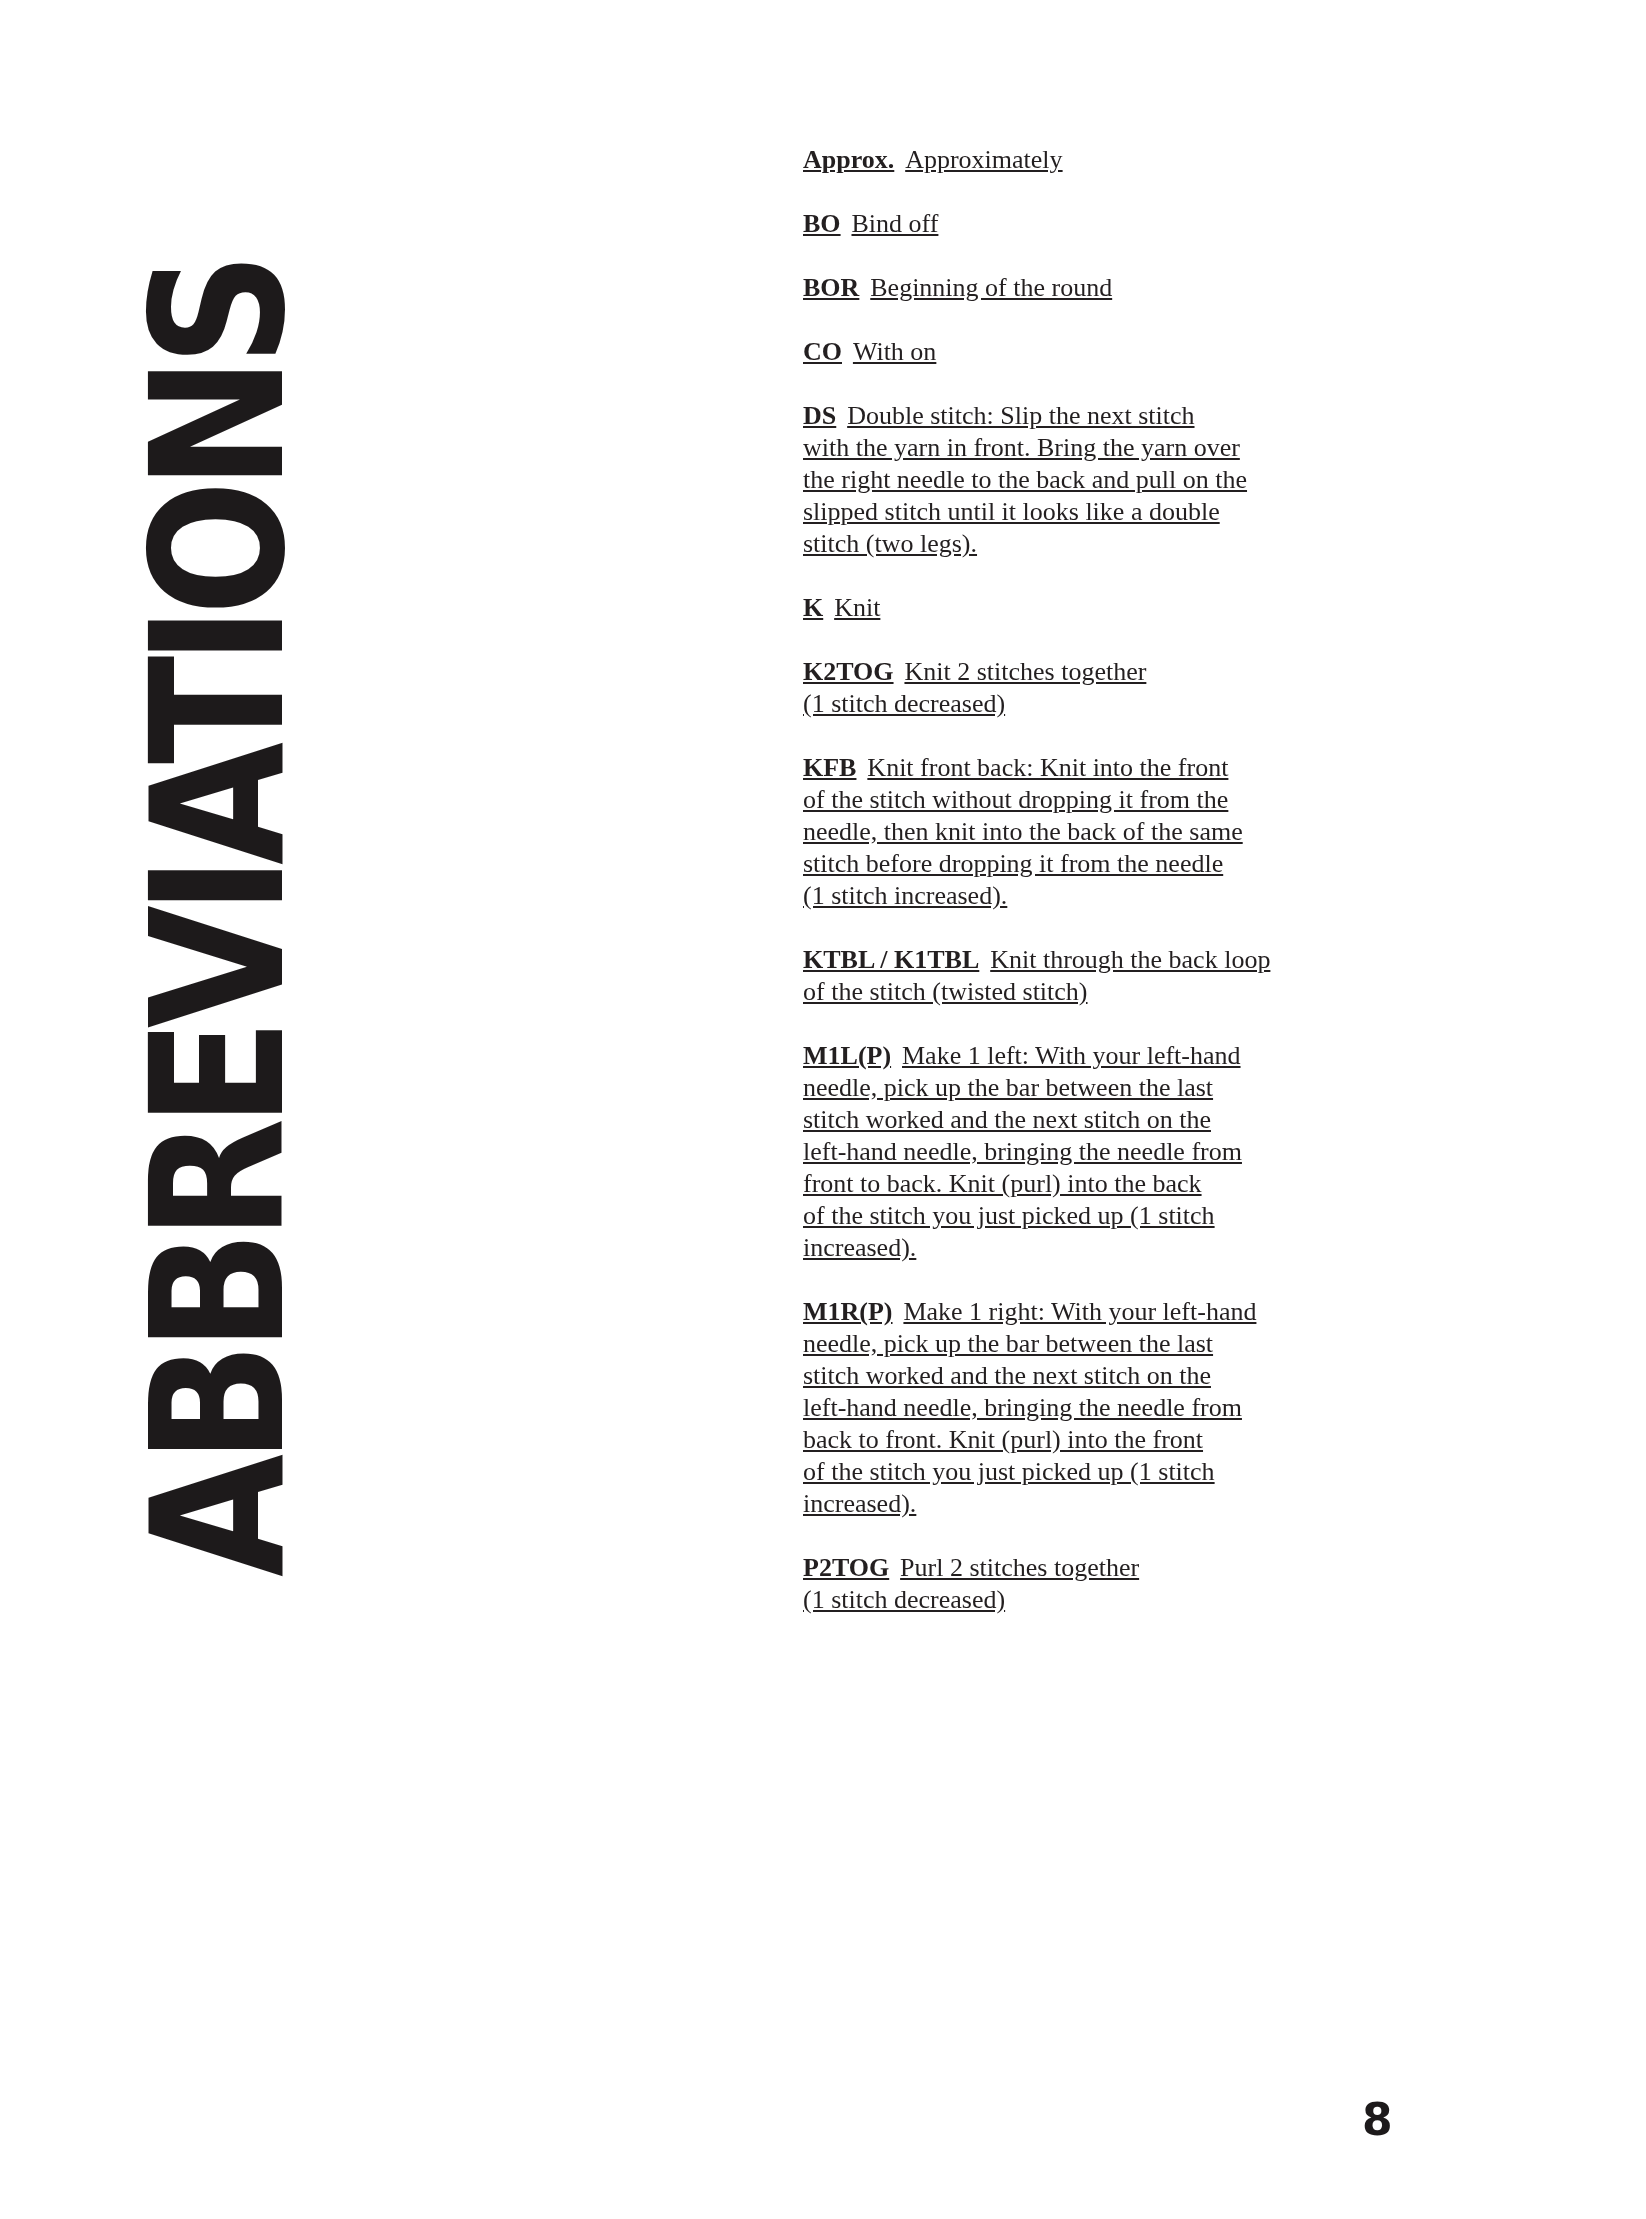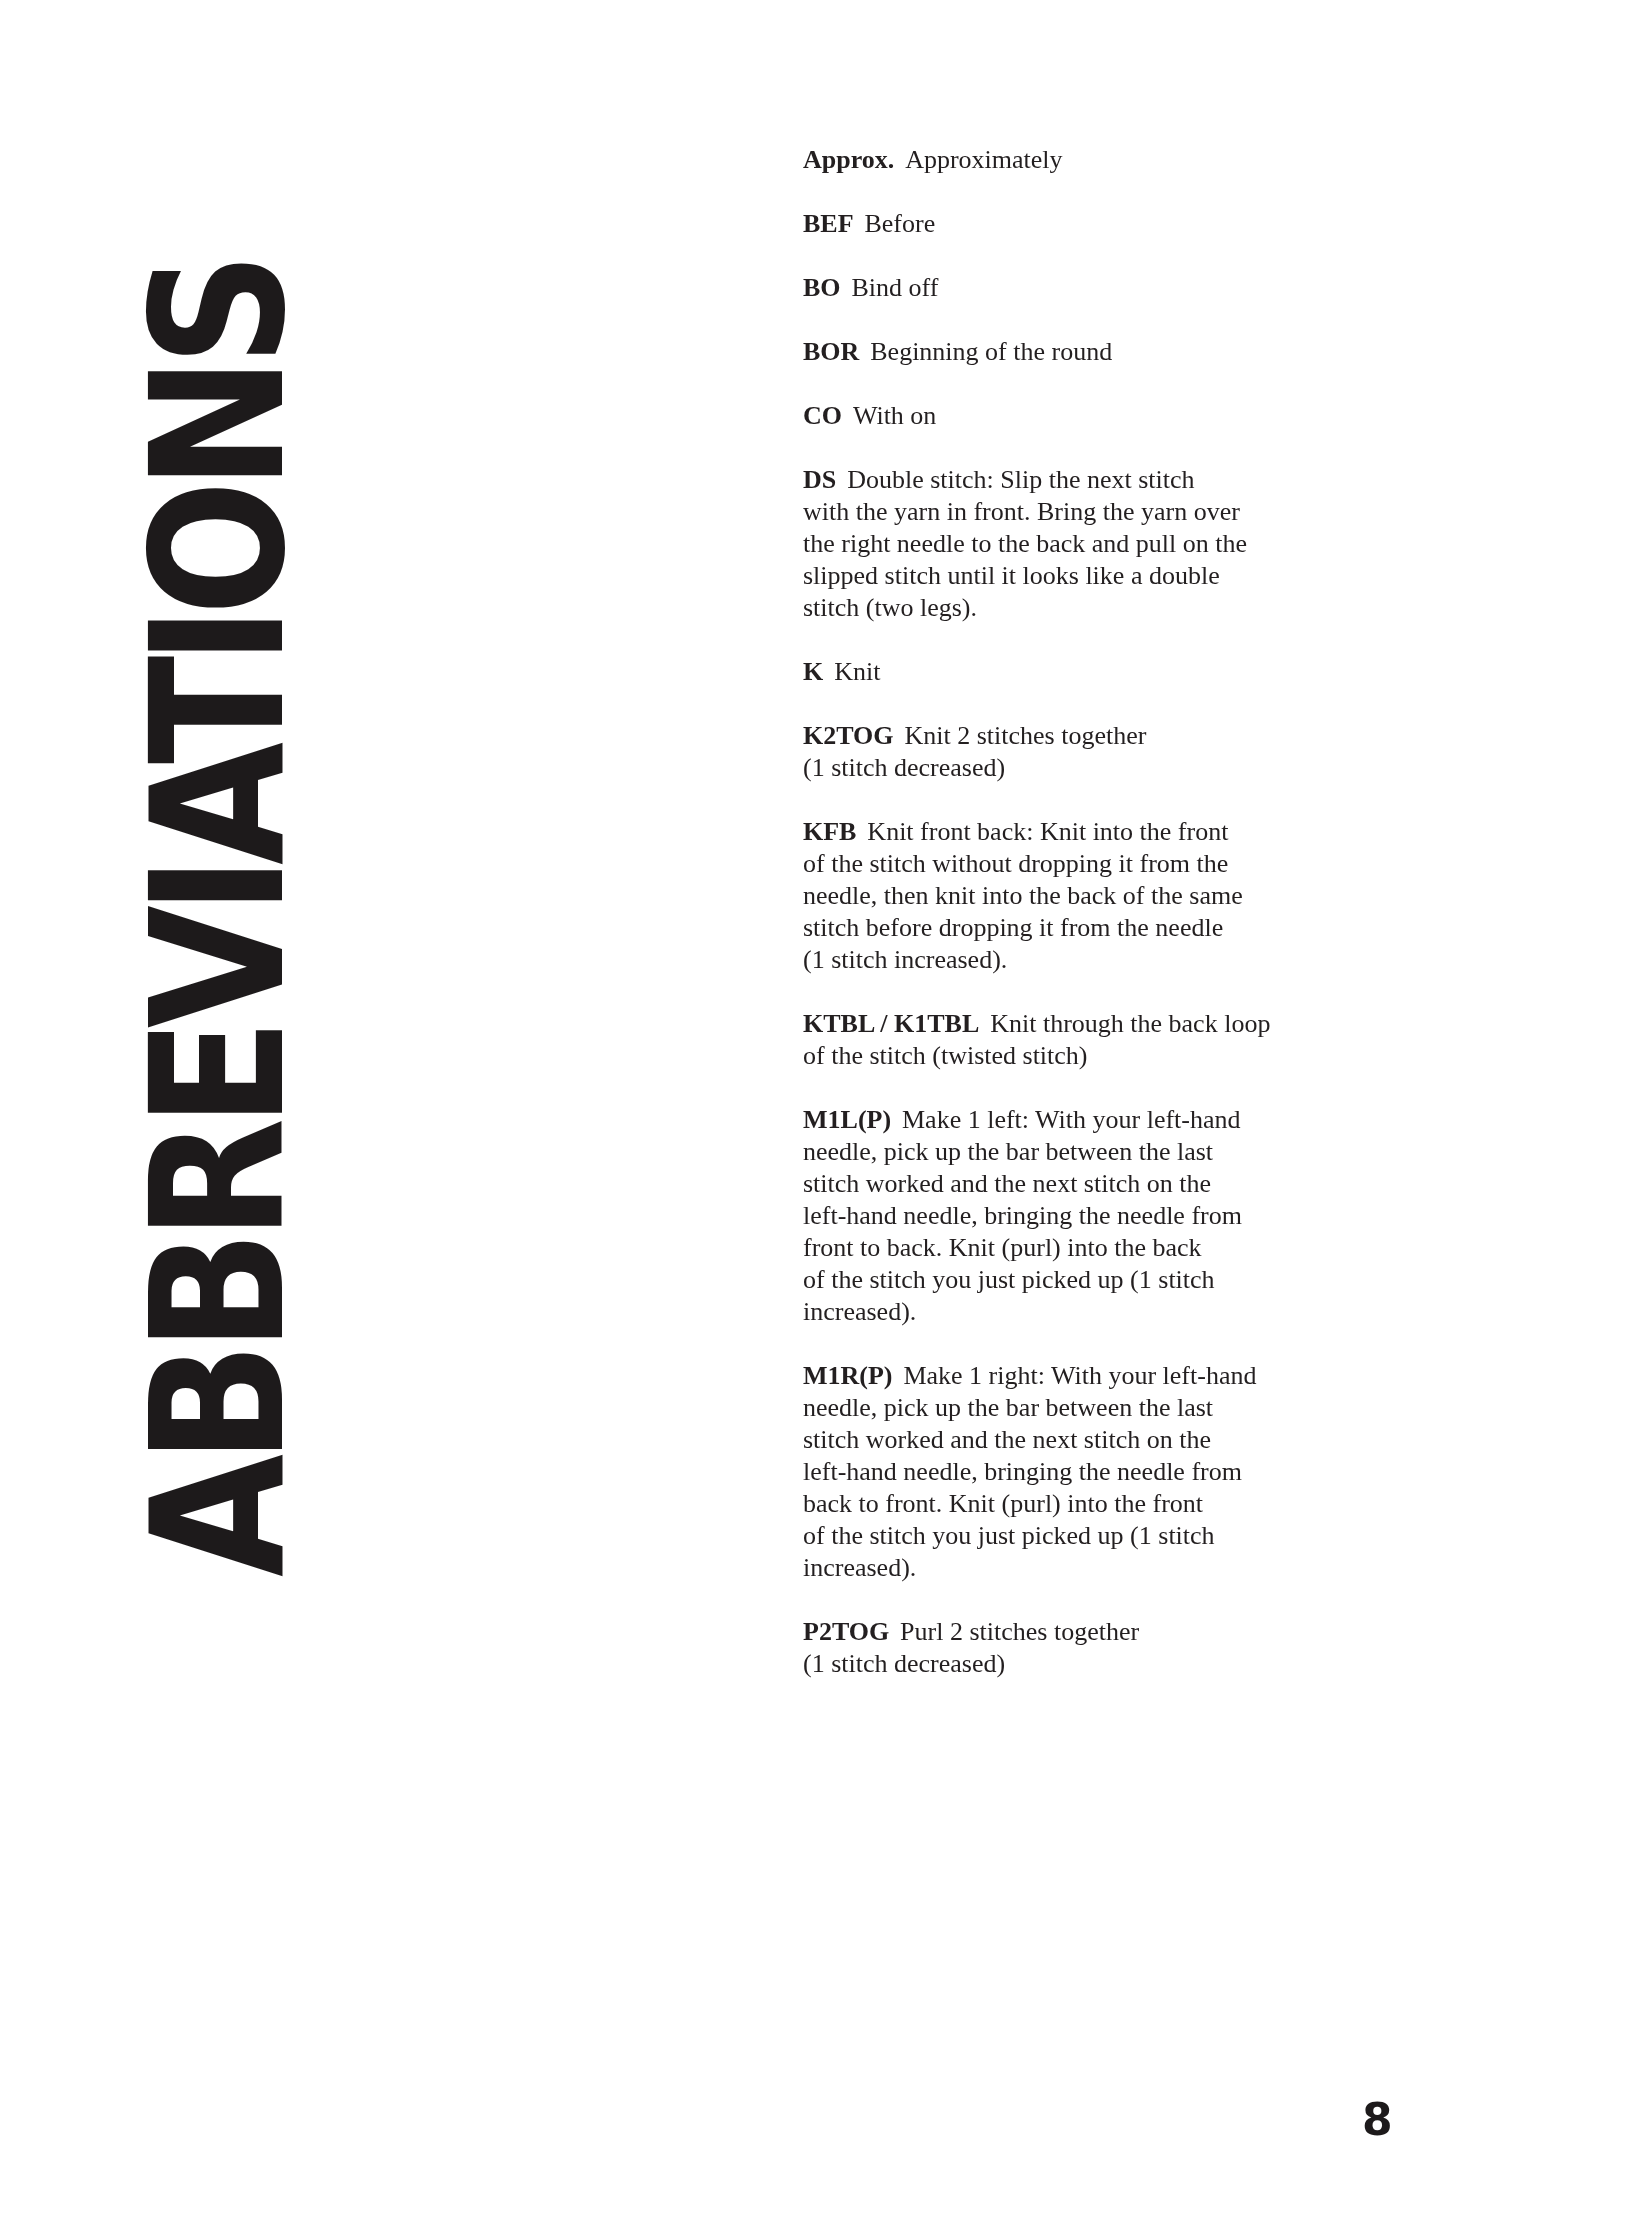--- a/index.html
+++ b/index.html
@@ -36,20 +36,21 @@
     position: absolute;
     left: 803px;
     top: 144px;
     width: 636px;
   }
   .entry {
     margin: 0 0 32px 0;
     font-size: 26px;
     line-height: 32px;
     white-space: pre-line;
+    text-decoration: underline;
   }
   .entry b {
     font-weight: bold;
     margin-right: 0.42em;
     white-space: normal;
   }
   .page-number {
     position: absolute;
     left: 1362px;
     top: 2098px;
@@ -64,21 +65,20 @@
 <body>
 
 <div class="page">
 
   <div class="vertical-title">ABBREVIATIONS</div>
 
   <div class="abbrev-column">
 
     <p class="entry"><b>Approx.</b><span>Approximately</span></p>
 
-    <p class="entry"><b>BEF</b><span>Before</span></p>
 
     <p class="entry"><b>BO</b><span>Bind off</span></p>
 
     <p class="entry"><b>BOR</b><span>Beginning of the round</span></p>
 
     <p class="entry"><b>CO</b><span>With on</span></p>
 
 
     <p class="entry"><b>DS</b><span>Double stitch: Slip the next stitch
 with the yarn in front. Bring the yarn over

